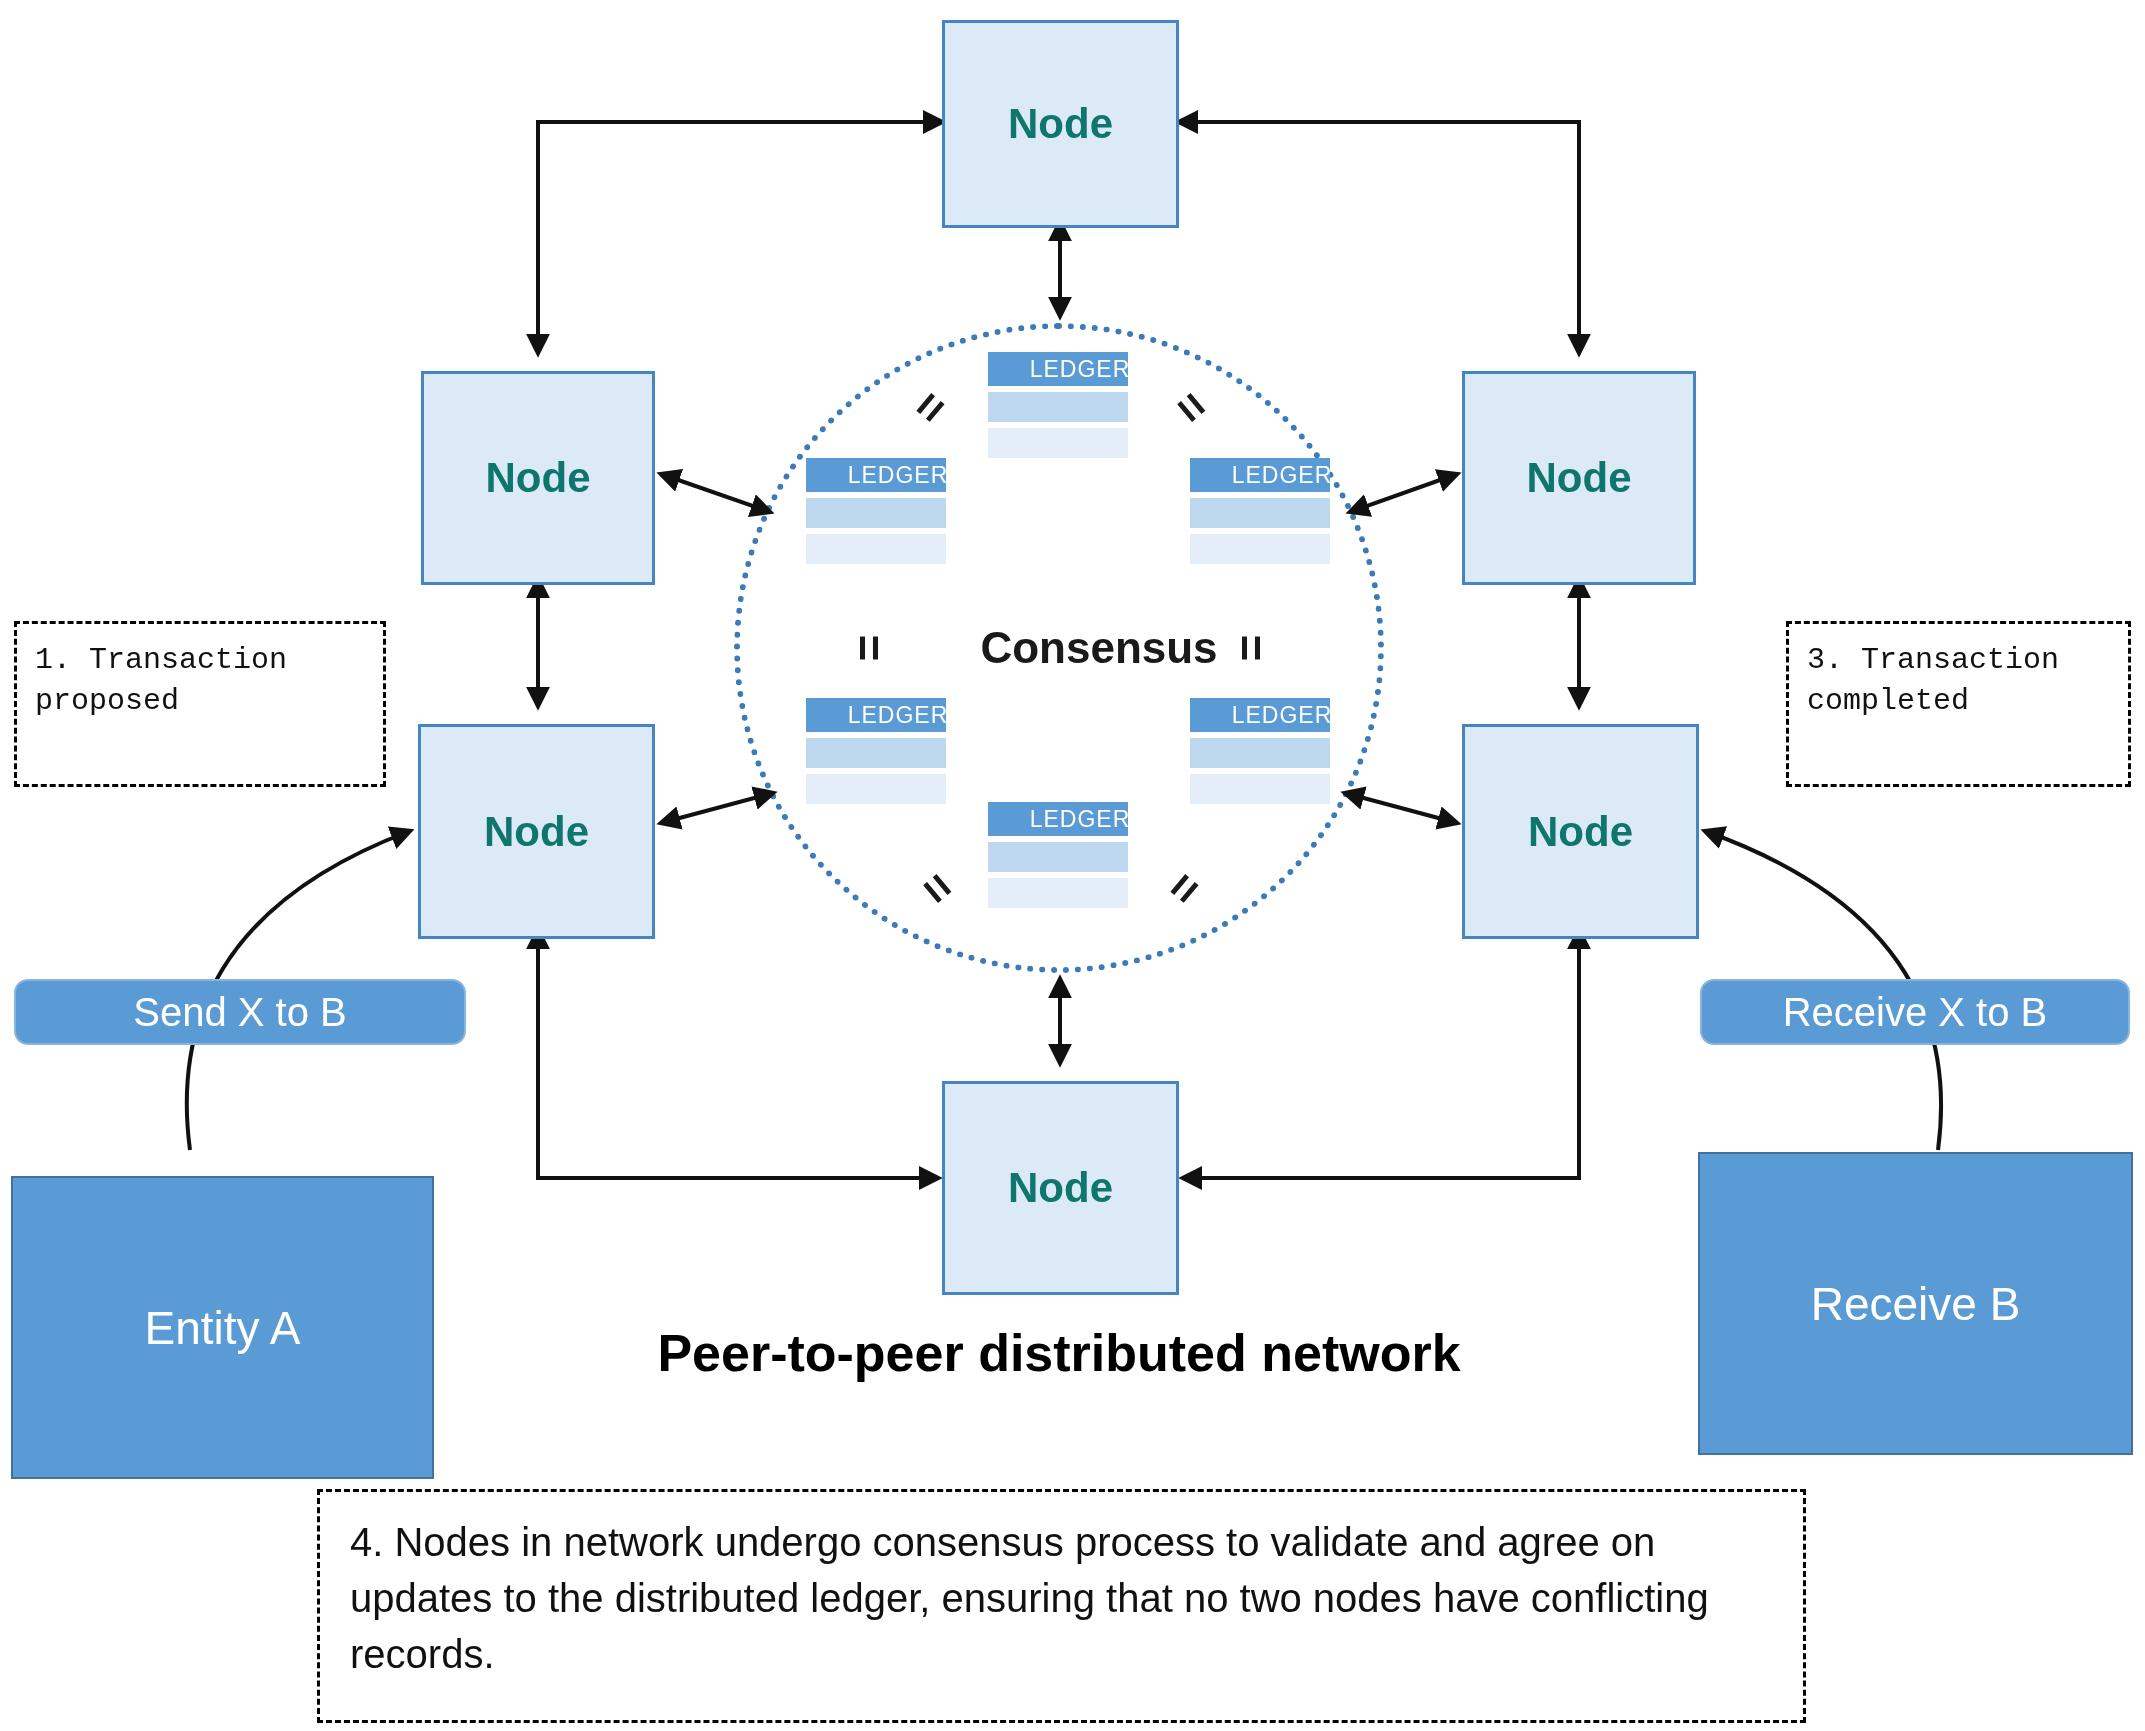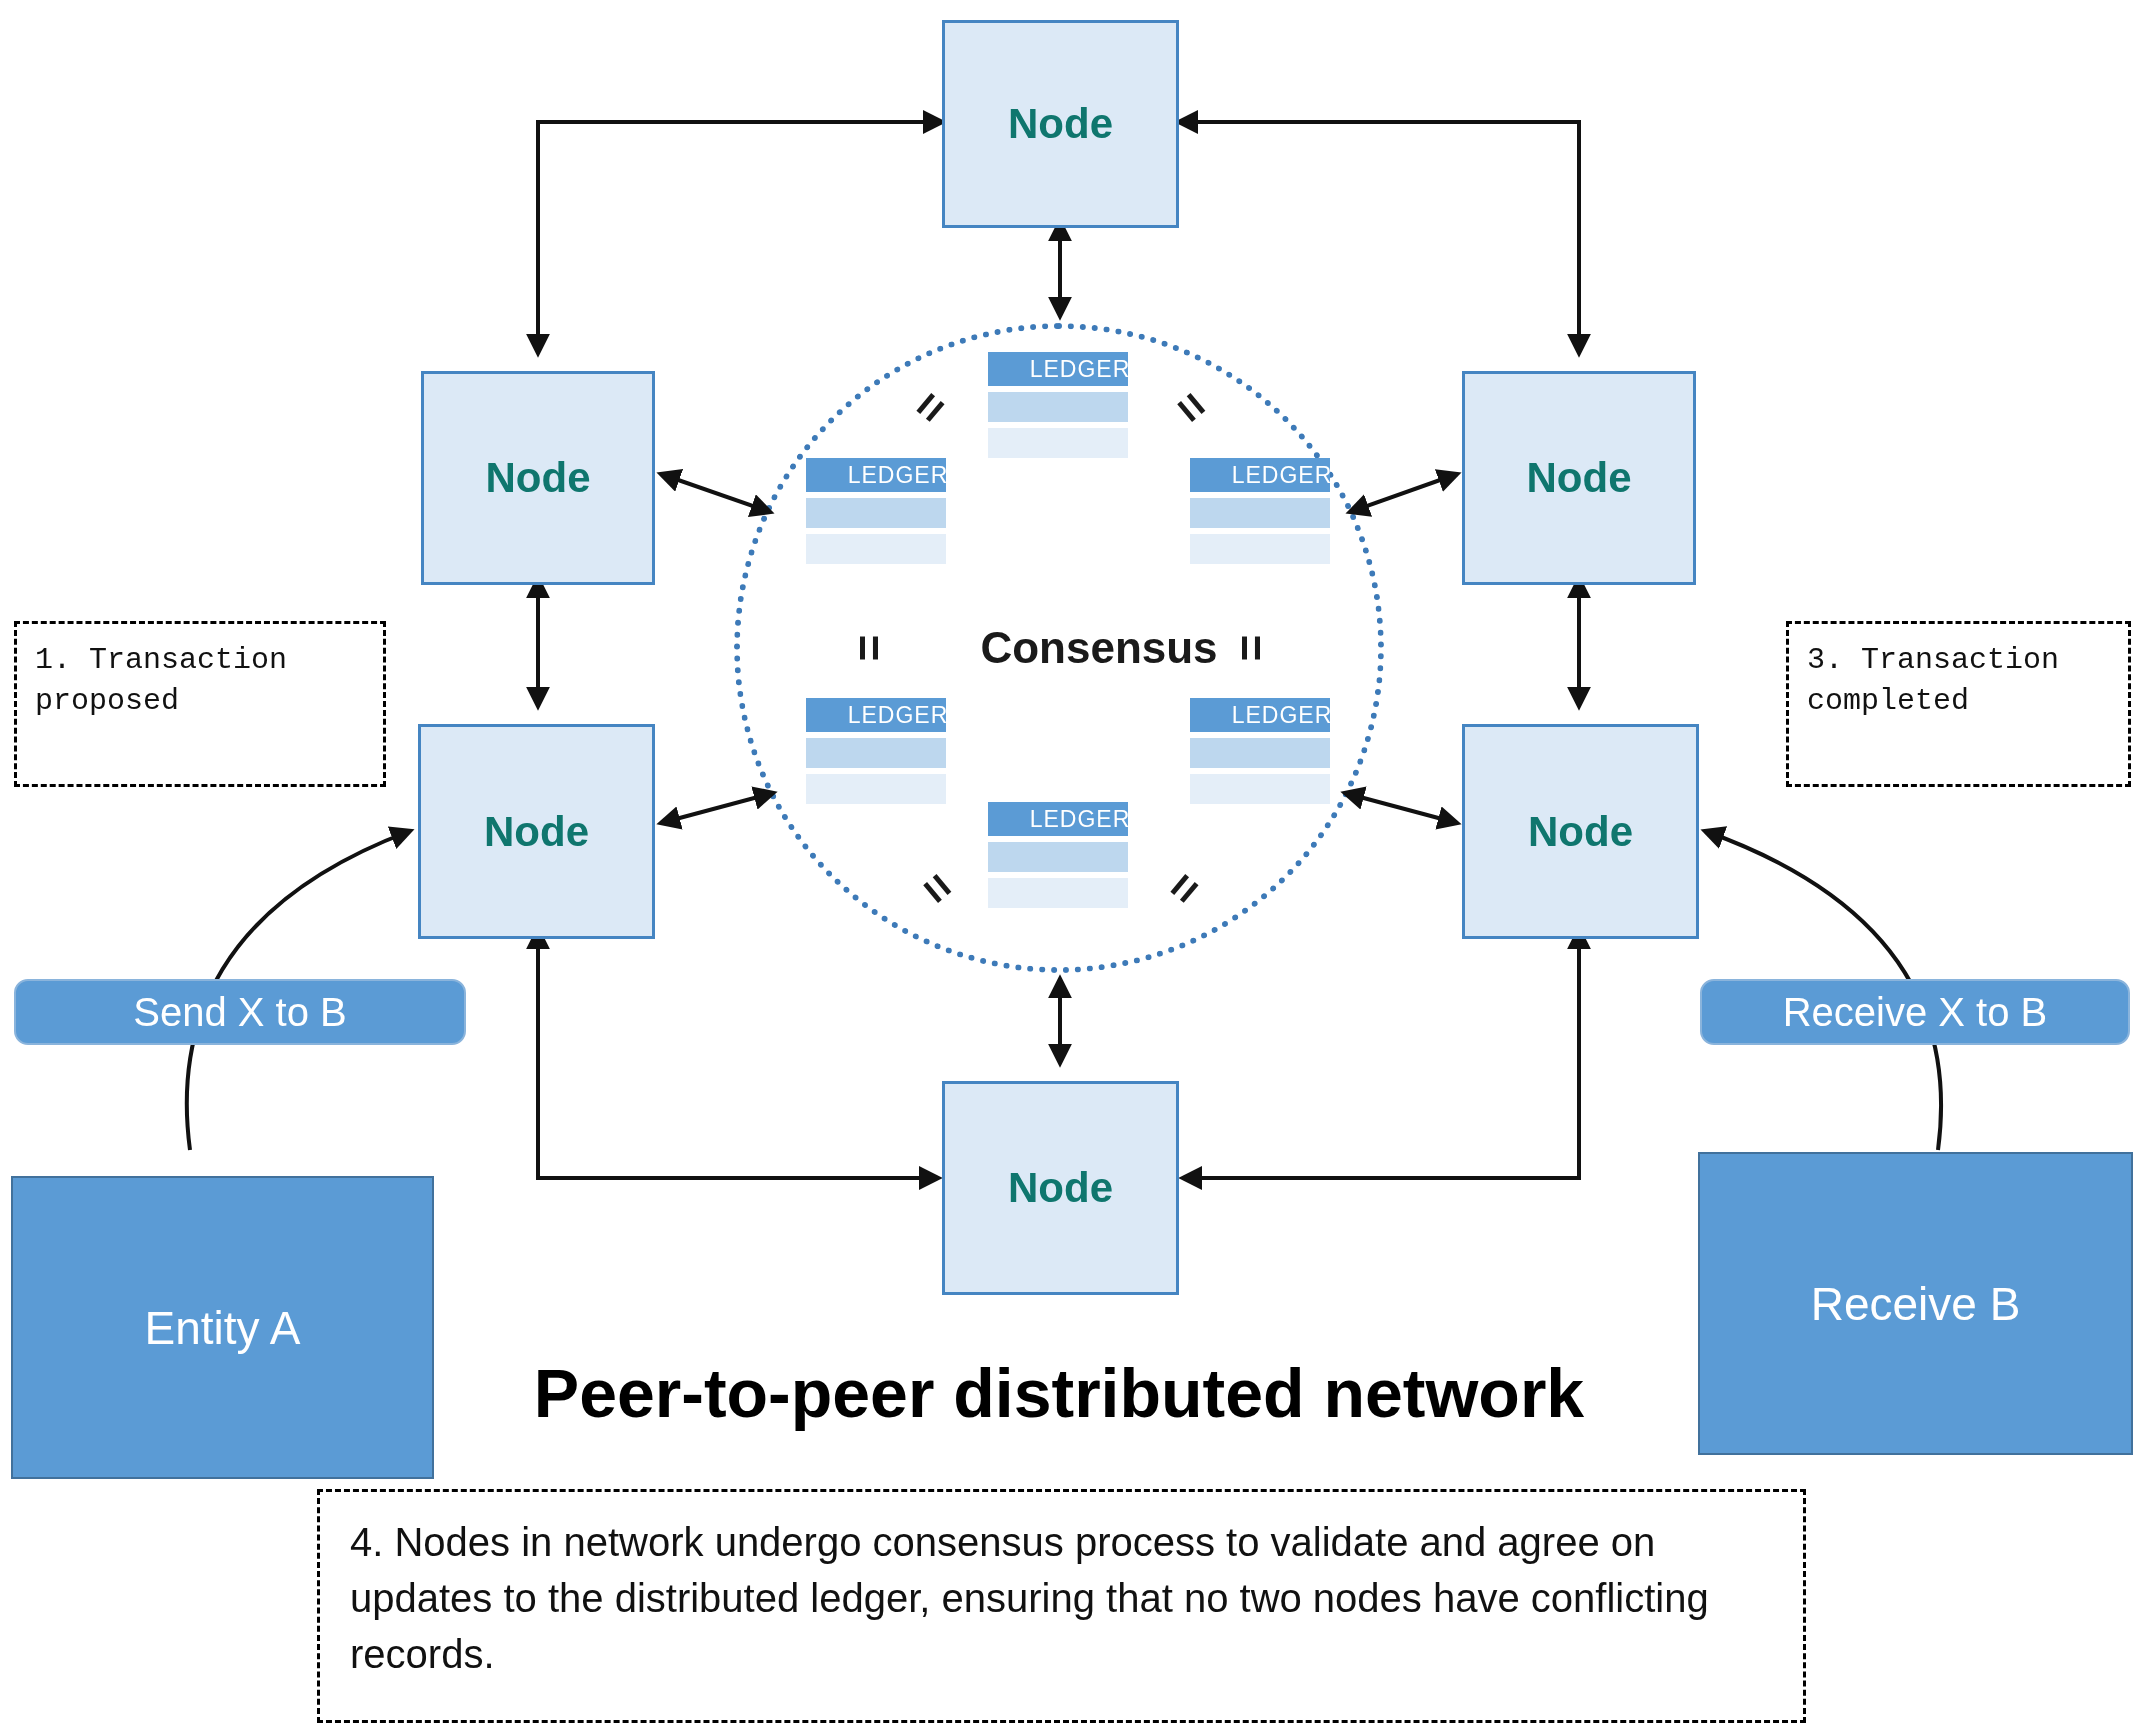--- a/index.html
+++ b/index.html
@@ -82,23 +82,23 @@
     border:3px dashed #000;
     box-sizing:border-box;
     background:#fff;
     color:#111;
     z-index:3;
   }
   .dashed-box.small{padding:16px 18px;font-size:30px;line-height:1.35;font-family:Liberation Mono, monospace;}
   .dashed-box.wide{padding:22px 30px;font-size:40px;line-height:1.4;}
   
   .diagram-title{
-    position:absolute;left:1059px;top:1393px;
+    position:absolute;left:1059px;top:1353px;
     transform:translate(-50%,-50%);
-    font-size:68px;font-weight:bold;color:#000;
+    font-size:52px;font-weight:bold;color:#000;
     white-space:nowrap;z-index:3;
   }
 </style>
 </head>
 <body>
 
 <div id="canvas">
 
   <div class="consensus-circle"></div>
 

